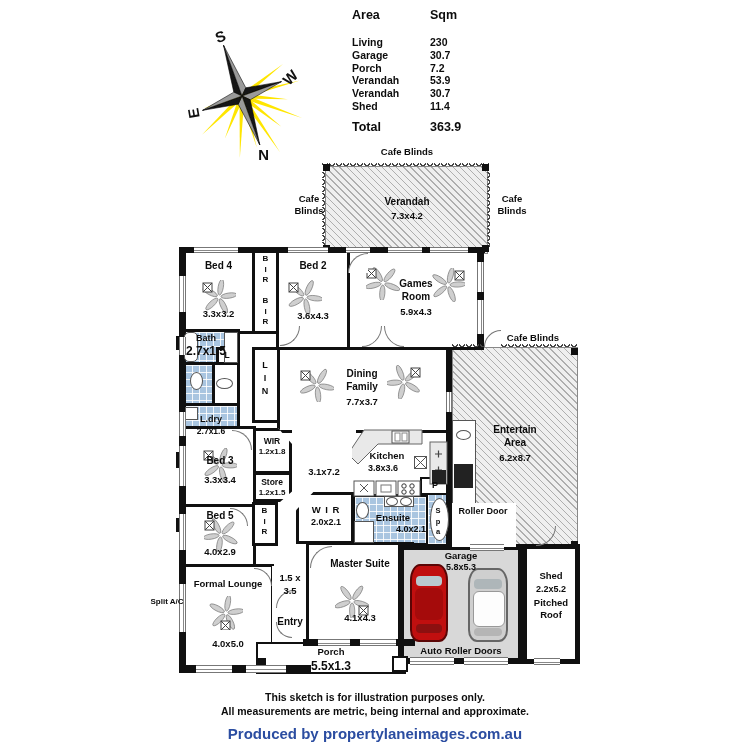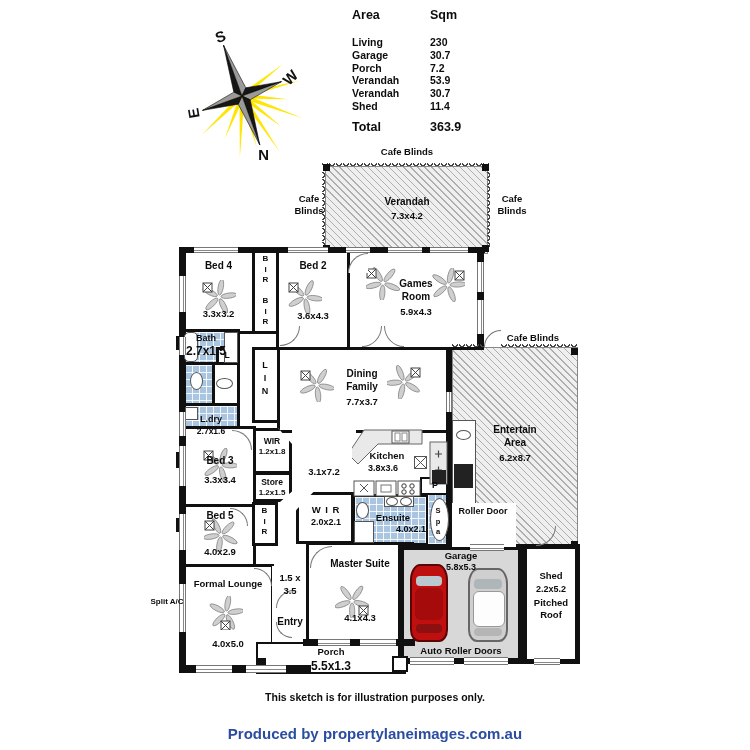--- a/index.html
+++ b/index.html
@@ -418,15 +418,16 @@
   <div class="lbl" style="left:404px;top:562px;width:114px;font-size:9px;">5.8x5.3</div>
   <div class="lbl" style="left:402px;top:645px;width:118px;font-size:9.5px;">Auto Roller Doors</div>
   <div class="lbl" style="left:526px;top:570px;width:50px;font-size:9.5px;">Shed</div>
   <div class="lbl" style="left:526px;top:584px;width:50px;font-size:9px;">2.2x5.2</div>
   <div class="lbl" style="left:526px;top:597px;width:50px;font-size:9.5px;">Pitched Roof</div>
   <div class="lbl" style="left:256px;top:646px;width:150px;font-size:9.5px;">Porch</div>
   <div class="lbl" style="left:256px;top:659px;width:150px;font-size:12px;">5.5x1.3</div>
   <div class="lbl" style="left:148px;top:597px;width:38px;font-size:8px;">Split A/C</div>
 
   <div class="footer" style="top:691px;font-size:10.5px;">This sketch is for illustration purposes only.</div>
+  <div class="footer" style="top:705px;font-size:10.5px;">All measurements are metric, being internal and approximate.</div>
   <div class="footer" style="top:725px;font-size:15px;color:#2b4da1;">Produced by propertylaneimages.com.au</div>
 
 </div>
 
 </body></html>

